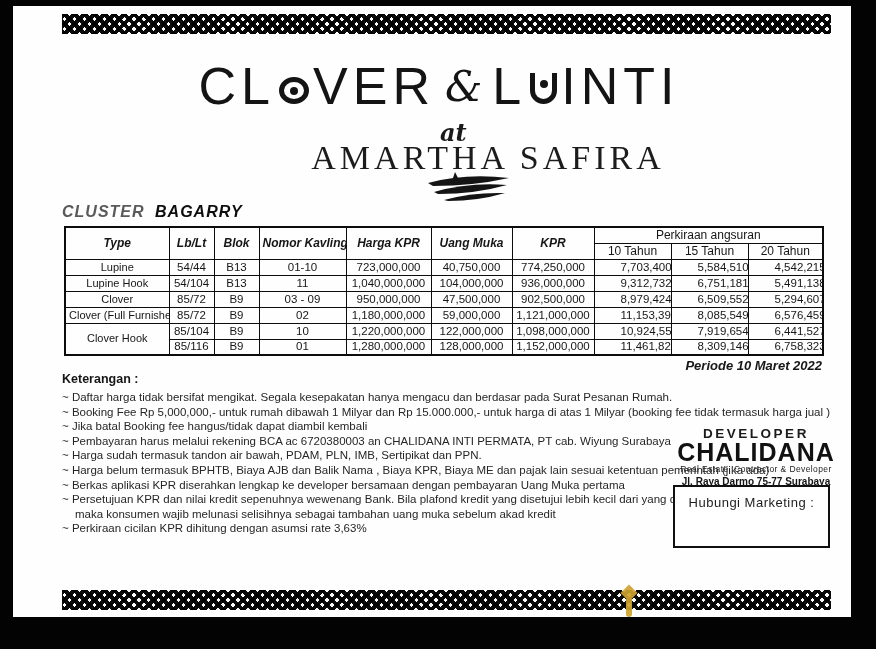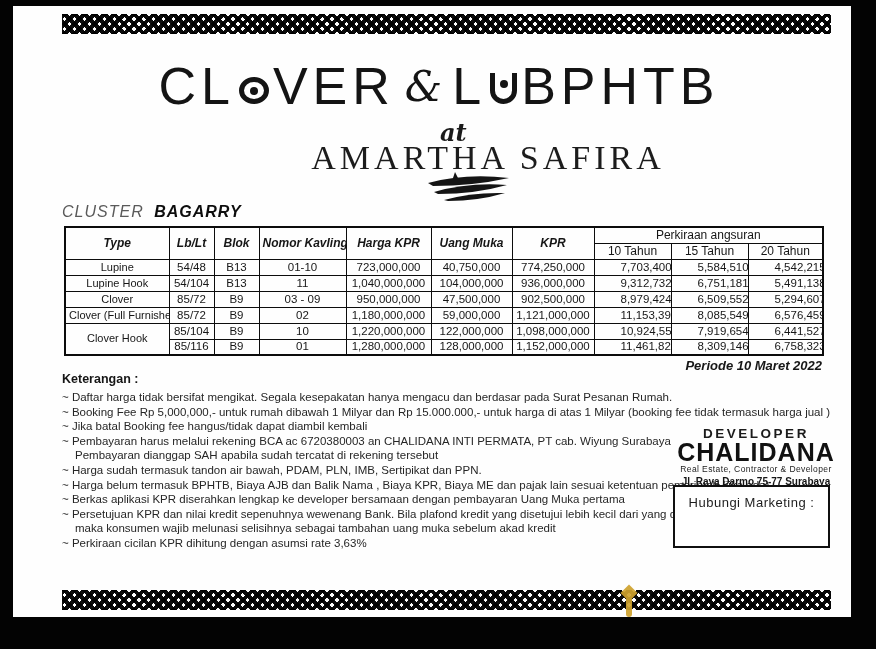--- a/index.html
+++ b/index.html
@@ -35,21 +35,21 @@
   .amp { font-family:"DejaVu Serif", serif; font-style:italic; font-size:42px;
          letter-spacing:0; position:relative; top:-3px; margin:0 10px; }
 
   .at-word { position:absolute; left:427px; top:112px; font-family:"DejaVu Serif", serif;
              font-style:italic; font-weight:bold; font-size:24px; color:#1a1a1a; }
   .estate { position:absolute; left:285px; top:133px; width:380px; text-align:center;
             font-family:"Liberation Serif", serif; font-size:34px; letter-spacing:4px; color:#1c1c1c; }
   .swoosh { position:absolute; left:412px; top:166px; }
 
   .cluster { position:absolute; left:49px; top:197px; font-style:italic; font-size:16px; letter-spacing:1px; }
-  .cluster .lite { color:#5a5a5a; font-weight:400;text-align:center; }
+  .cluster .lite { color:#5a5a5a; font-weight:700;text-align:center; }
   .cluster .heavy { color:#0d0d0d; font-weight:800; margin-left:5px; }
 
   
   .price-table { position:absolute; left:51px; top:220px; width:758px; border-collapse:collapse;
                  table-layout:fixed; font-size:11.5px; }
   .price-table th, .price-table td { border:1.5px solid #0c0c0c; padding:0 3px; height:16px;
                  line-height:13px; text-align:center; overflow:hidden; white-space:nowrap; }
   .price-table { border:2px solid #0c0c0c; }
   .h-it { font-weight:bold; font-style:italic; font-size:12px; }
   .h-group, .h-term { font-weight:400; font-size:12px; }
@@ -84,21 +84,21 @@
 </style>
 </head>
 <body>
 
 <div class="canvas">
   <div class="page">
 
     <div class="ornament top"></div>
 
     <div class="brand" aria-label="CLOVER &amp; LUPINE">
-      <span>CL</span><span class="glyph-o"></span><span>VER</span><span class="amp">&amp;</span><span>L</span><span class="glyph-u"></span><span>BPHTB</span>
+      <span>CL</span><span class="glyph-o"></span><span>VER</span><span class="amp">&amp;</span><span>L</span><span class="glyph-u"></span><span>INTI</span>
     </div>
 
     <div class="at-word">at</div>
     <div class="estate">AMARTHA SAFIRA</div>
 
     <svg class="swoosh" width="86" height="34" viewBox="0 0 86 34">
       <path d="M30 0 L36 12 L27 9 Z" fill="#141414"></path>
       <path d="M3 11 Q40 1 84 6 Q48 14 8 14 Z" fill="#141414"></path>
       <path d="M9 20 Q44 10 82 13 Q50 22 13 22 Z" fill="#141414"></path>
       <path d="M19 28 Q47 20 80 21 Q53 29 23 29 Z" fill="#141414"></path>
@@ -135,21 +135,21 @@
         </tr>
         <tr>
           <th class="h-term">10 Tahun</th>
           <th class="h-term">15 Tahun</th>
           <th class="h-term">20 Tahun</th>
         </tr>
       </thead>
       <tbody>
           <tr>
             <td rowspan="1" class="c-type">Lupine</td>
-            <td>54/48</td>
+            <td>54/44</td>
             <td>B13</td>
             <td>01-10</td>
             <td>723,000,000</td>
             <td>40,750,000</td>
             <td>774,250,000</td>
             <td class="r">7,703,400</td>
             <td class="r">5,584,510</td>
             <td class="r">4,542,215</td>
           </tr>
           <tr>
@@ -216,21 +216,20 @@
 
     <div class="periode">Periode 10 Maret 2022</div>
 
     <div class="notes">
       <div class="notes-heading">Keterangan :</div>
       <div>
           <div class="note-line">~ Daftar harga tidak bersifat mengikat. Segala kesepakatan hanya mengacu dan berdasar pada Surat Pesanan Rumah.</div>
           <div class="note-line">~ Booking Fee Rp 5,000,000,- untuk rumah dibawah 1 Milyar dan Rp 15.000.000,- untuk harga  di atas 1 Milyar (booking fee tidak termasuk harga jual )</div>
           <div class="note-line">~ Jika batal Booking fee hangus/tidak dapat diambil kembali</div>
           <div class="note-line">~ Pembayaran harus melalui rekening BCA ac 6720380003 an CHALIDANA INTI PERMATA, PT  cab. Wiyung Surabaya</div>
-          <div class="note-line cont">Pembayaran dianggap SAH apabila sudah tercatat di rekening tersebut</div>
           <div class="note-line">~ Harga sudah termasuk tandon air bawah, PDAM, PLN, IMB, Sertipikat dan PPN.</div>
           <div class="note-line">~ Harga belum termasuk BPHTB, Biaya AJB dan Balik Nama , Biaya KPR, Biaya ME dan pajak lain sesuai ketentuan pemerintah (jika ada)</div>
           <div class="note-line">~ Berkas aplikasi KPR diserahkan lengkap ke developer bersamaan dengan pembayaran Uang Muka pertama</div>
           <div class="note-line">~ Persetujuan KPR dan nilai kredit sepenuhnya wewenang Bank. Bila plafond kredit yang disetujui lebih kecil dari yang diajukan</div>
           <div class="note-line cont">maka konsumen wajib melunasi selisihnya sebagai tambahan uang muka sebelum akad kredit</div>
           <div class="note-line">~ Perkiraan cicilan KPR dihitung dengan asumsi rate 3,63%</div>
         </div>
     </div>
 
     <div class="developer">

